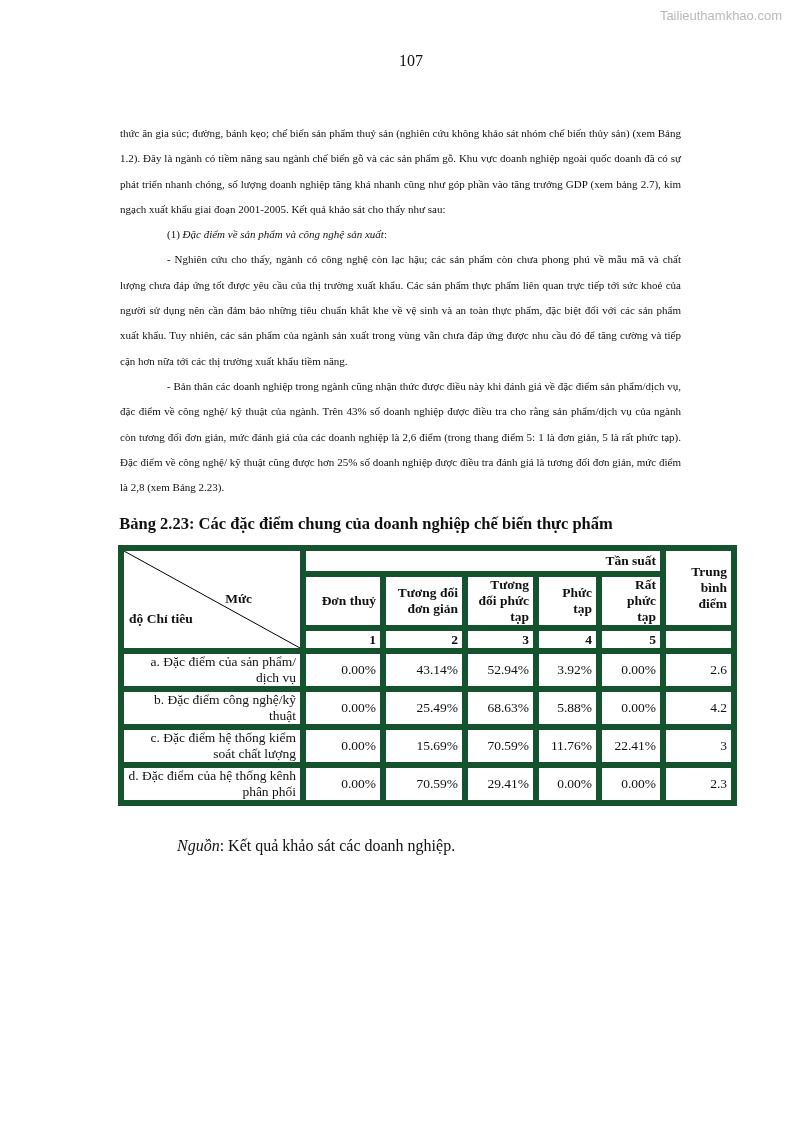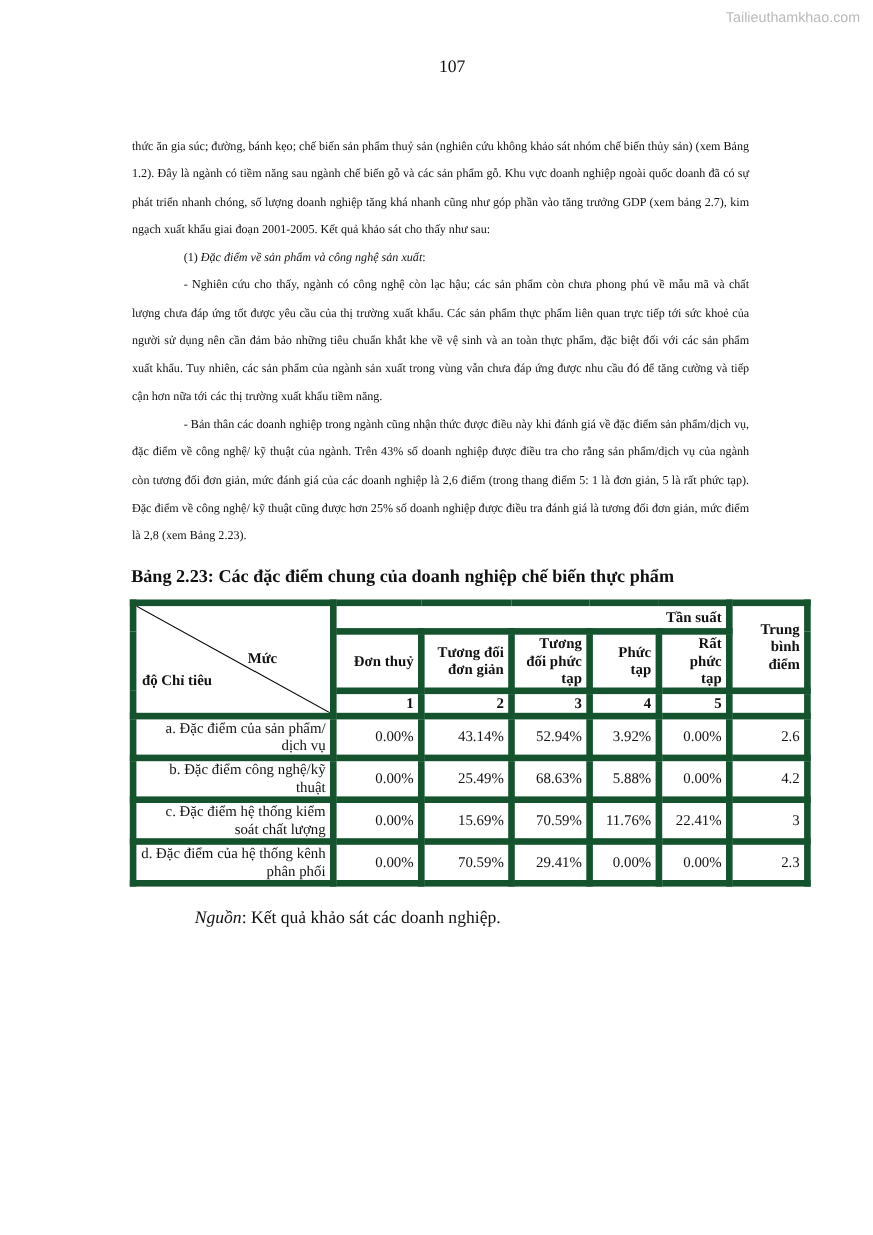--- a/index.html
+++ b/index.html
@@ -95,21 +95,21 @@
   tr.r-sub td { height: 54px; }
   tr.r-num td { height: 23px; }
   td.lbl {
     text-align: left;
     padding: 2px 5px;
     font-size: 13.5px;
   }
   tr.body-row td { height: 36px; }
   tr.body-row-short td { height: 22px; margin-top: 48px; }
   .source-line {
-    margin-top: 20px;
+    margin-top: 31px;
     margin-left: 57px;
     font-size: 16px;
   }
   .italic { font-style: italic; }
 </style>
 </head>
 <body>
 
 <div class="page">
 

